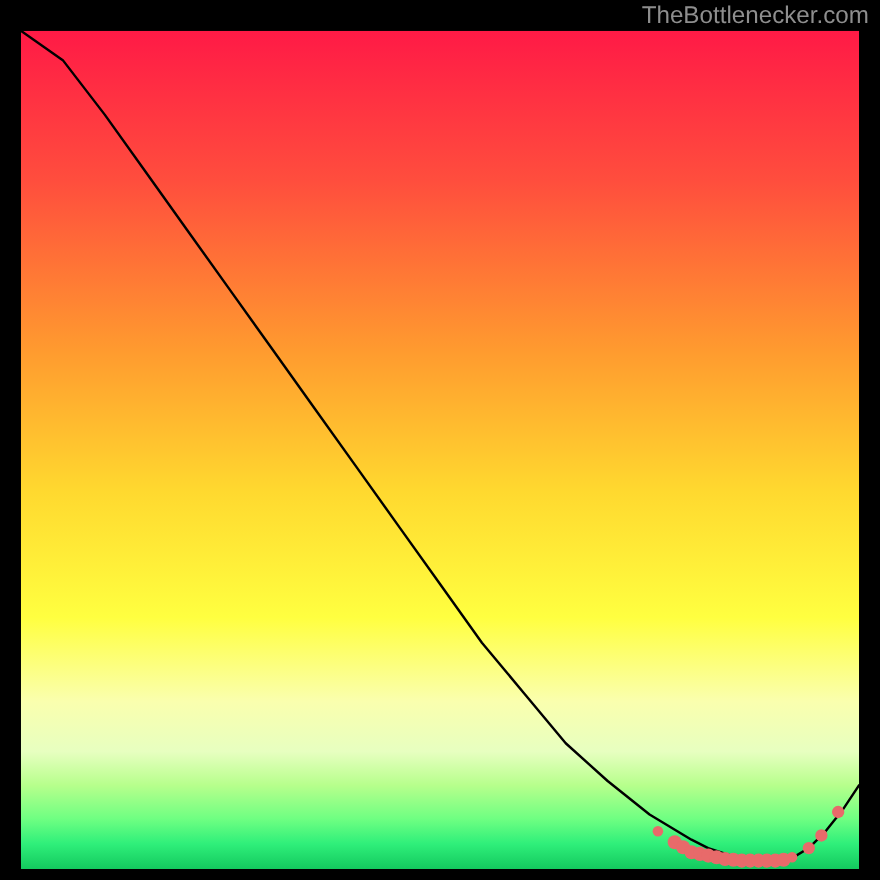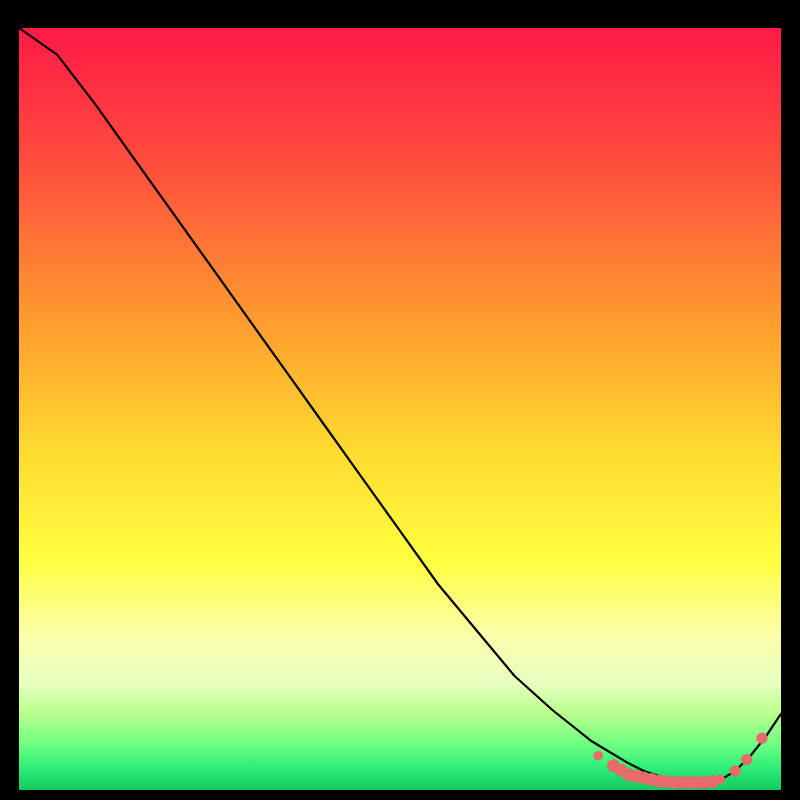--- a/index.html
+++ b/index.html
@@ -37,20 +37,21 @@
   .plot svg {
     display: block;
     width: 100%;
     height: 100%;
   }
 </style>
 </head>
 <body>
 
 <div class="container">
+  <div class="watermark">TheBottlenecker.com</div>
   <div class="plot">
     <svg viewBox="0 0 762 762" preserveAspectRatio="none">
       <defs>
         <linearGradient id="bg-grad" x1="0" y1="0" x2="0" y2="1">
           <stop offset="0%" stop-color="#ff1a46"></stop>
           <stop offset="18%" stop-color="#ff4e3d"></stop>
           <stop offset="38%" stop-color="#ff9a2f"></stop>
           <stop offset="55%" stop-color="#ffd92f"></stop>
           <stop offset="70%" stop-color="#ffff40"></stop>
           <stop offset="80%" stop-color="#faffae"></stop>

